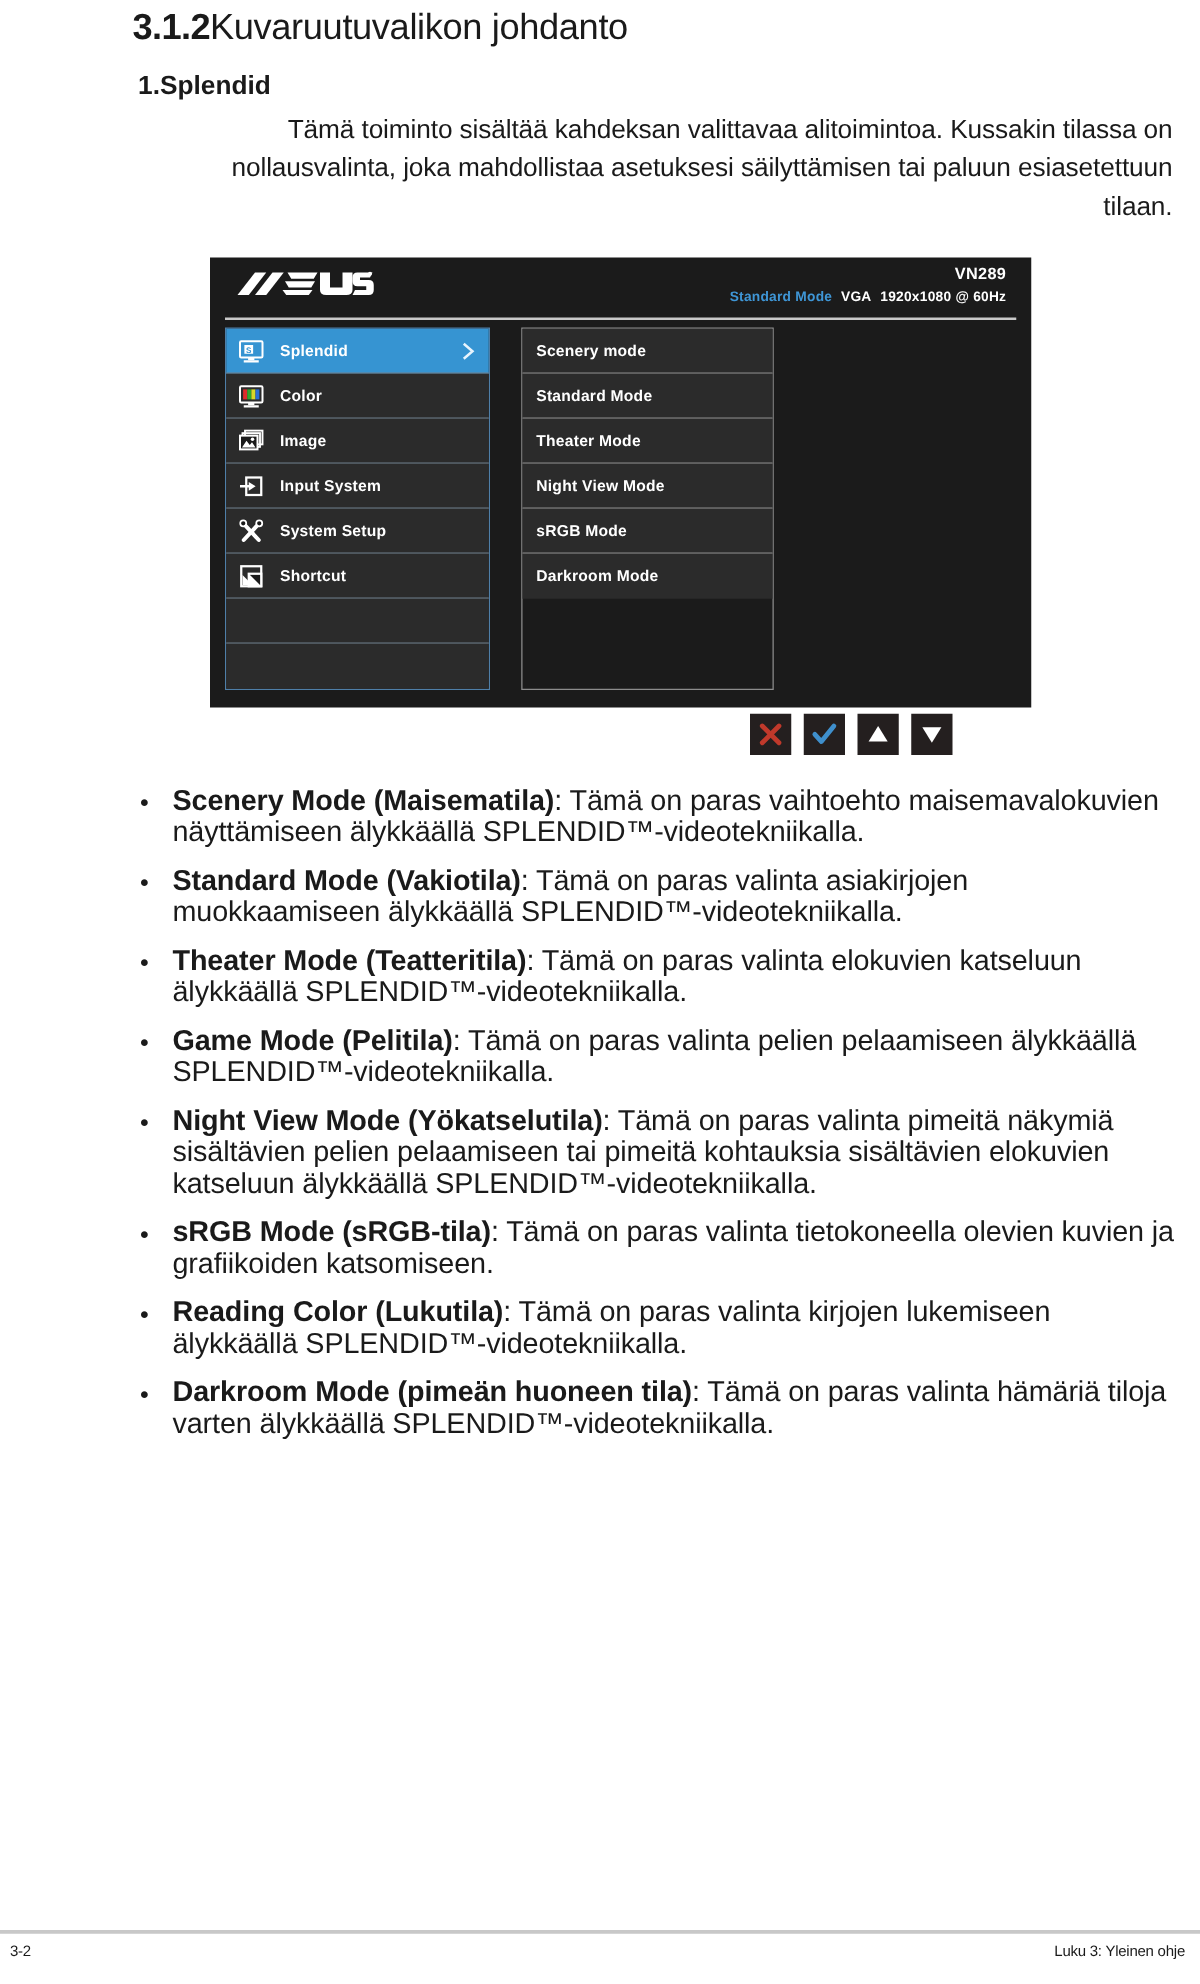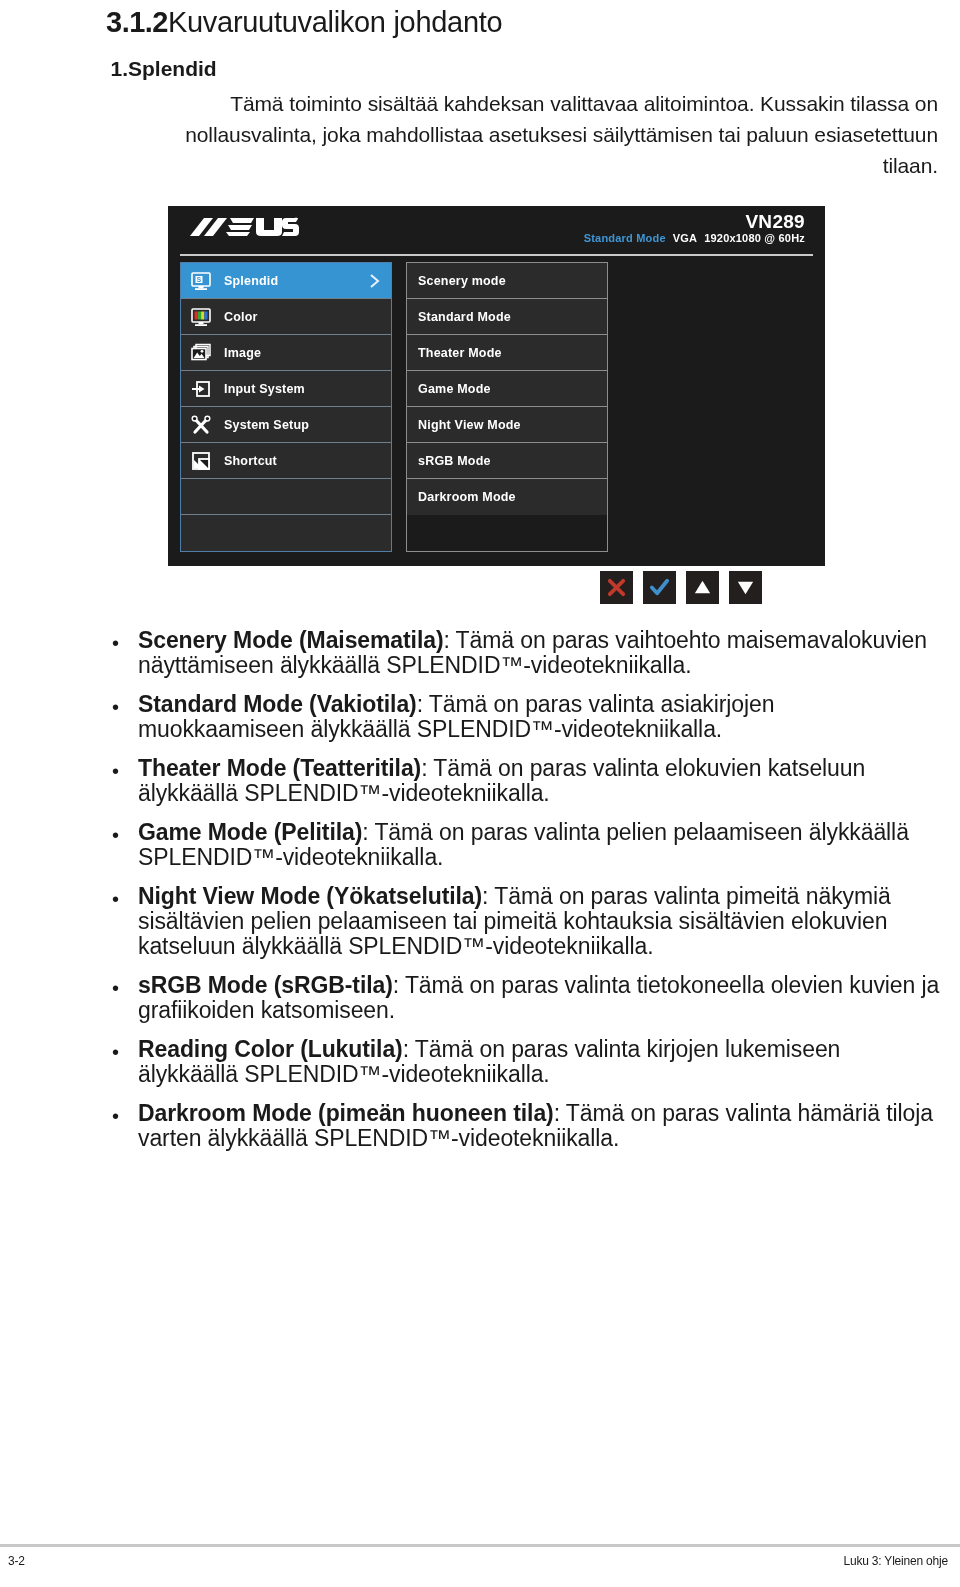--- a/index.html
+++ b/index.html
@@ -91,21 +91,21 @@
     left: 8px;
     top: 8px;
     width: 112px;
     height: 26px;
   }
   .osd-model {
     position: absolute;
     right: 8px;
     top: 5px;
     color: #ffffff;
-    font-size: 19px;
+    font-size: 13px;
     font-weight: bold;
     letter-spacing: 0.3px;
   }
   .osd-status {
     position: absolute;
     right: 8px;
     top: 26px;
     font-size: 11px;
     font-weight: bold;
     letter-spacing: 0.2px;
@@ -127,21 +127,21 @@
     display: flex;
     margin: 6px 12px 0 12px;
   }
   .col-left {
     width: 212px;
     border: 1px solid #4f7fa8;
     box-sizing: border-box;
   }
   .col-right {
     width: 202px;
-    margin-left: 14px;
+    margin-left: 25px;
     border: 1px solid #8d8d8d;
     box-sizing: border-box;
   }
   .mrow {
     height: 36px;
     box-sizing: border-box;
     display: flex;
     align-items: center;
     position: relative;
     background: #2b2b2b;
@@ -391,23 +391,20 @@
         <div class="mrow">
           <div class="lbl">Scenery mode</div>
         </div>
         <div class="mrow">
           <div class="lbl">Standard Mode</div>
         </div>
         <div class="mrow">
           <div class="lbl">Theater Mode</div>
         </div>
         <div class="mrow">
-          <div class="lbl">Game Mode</div>
-        </div>
-        <div class="mrow">
           <div class="lbl">Night View Mode</div>
         </div>
         <div class="mrow">
           <div class="lbl">sRGB Mode</div>
         </div>
         <div class="mrow">
           <div class="lbl">Darkroom Mode</div>
         </div>
       </div>
     </div>

